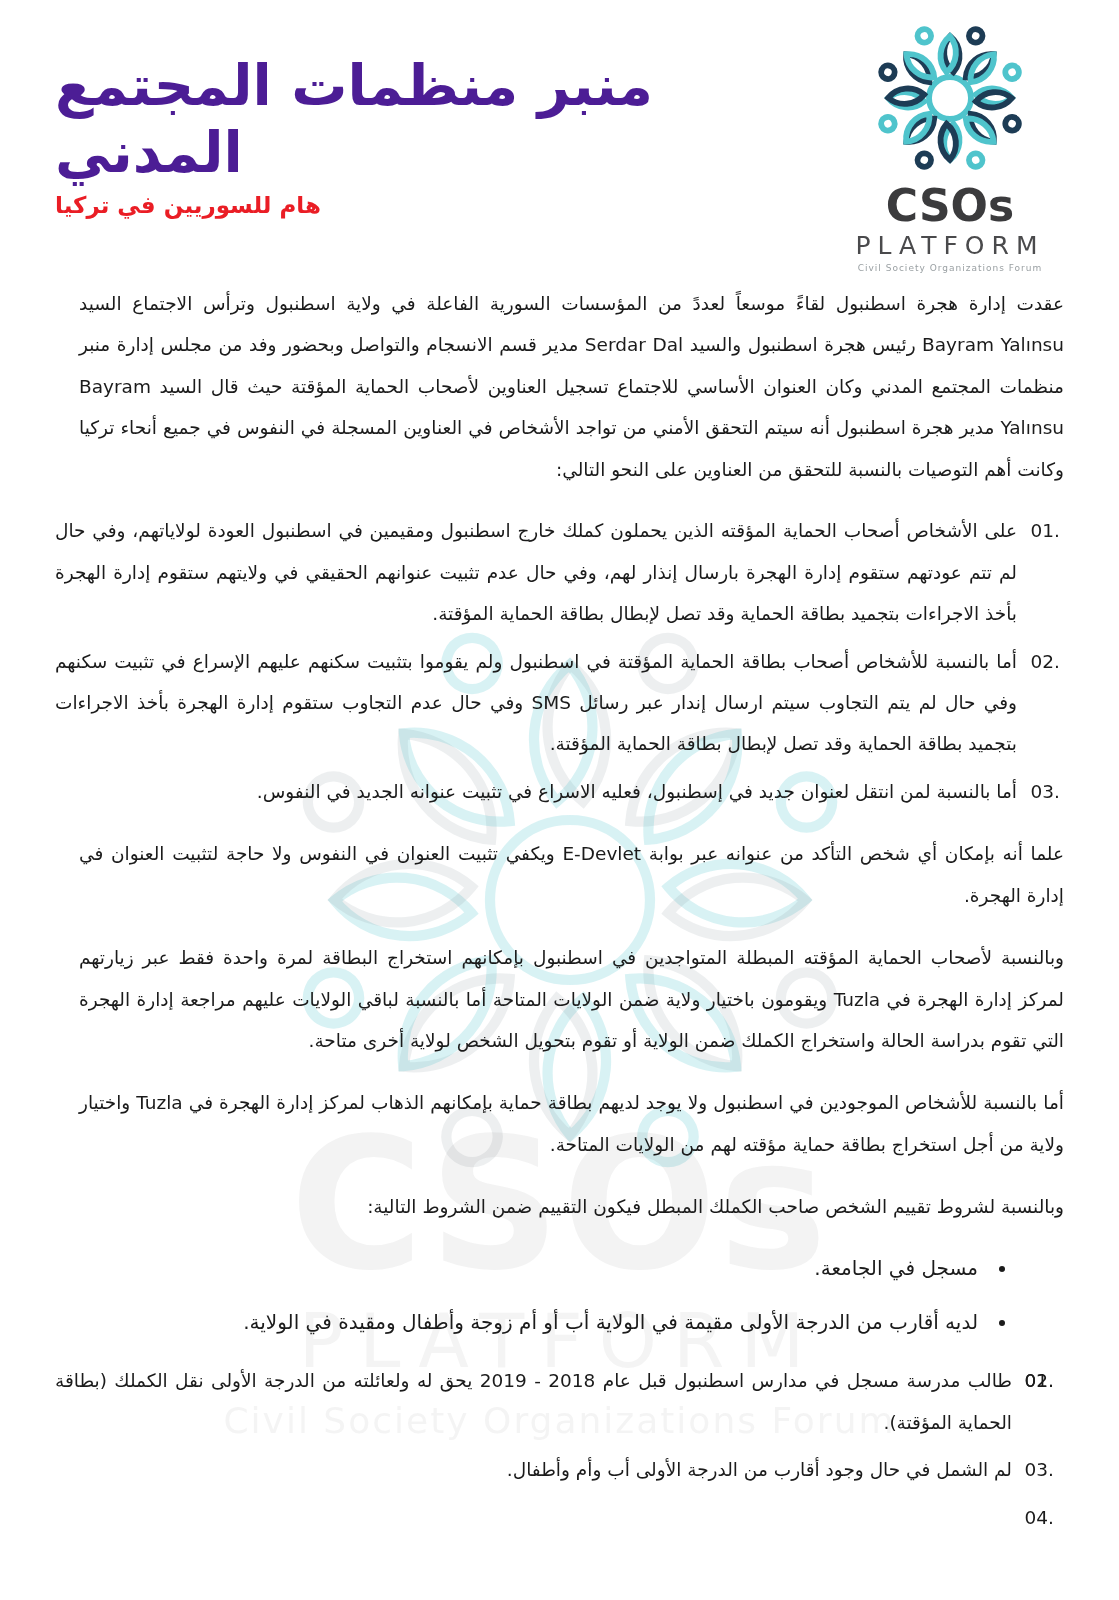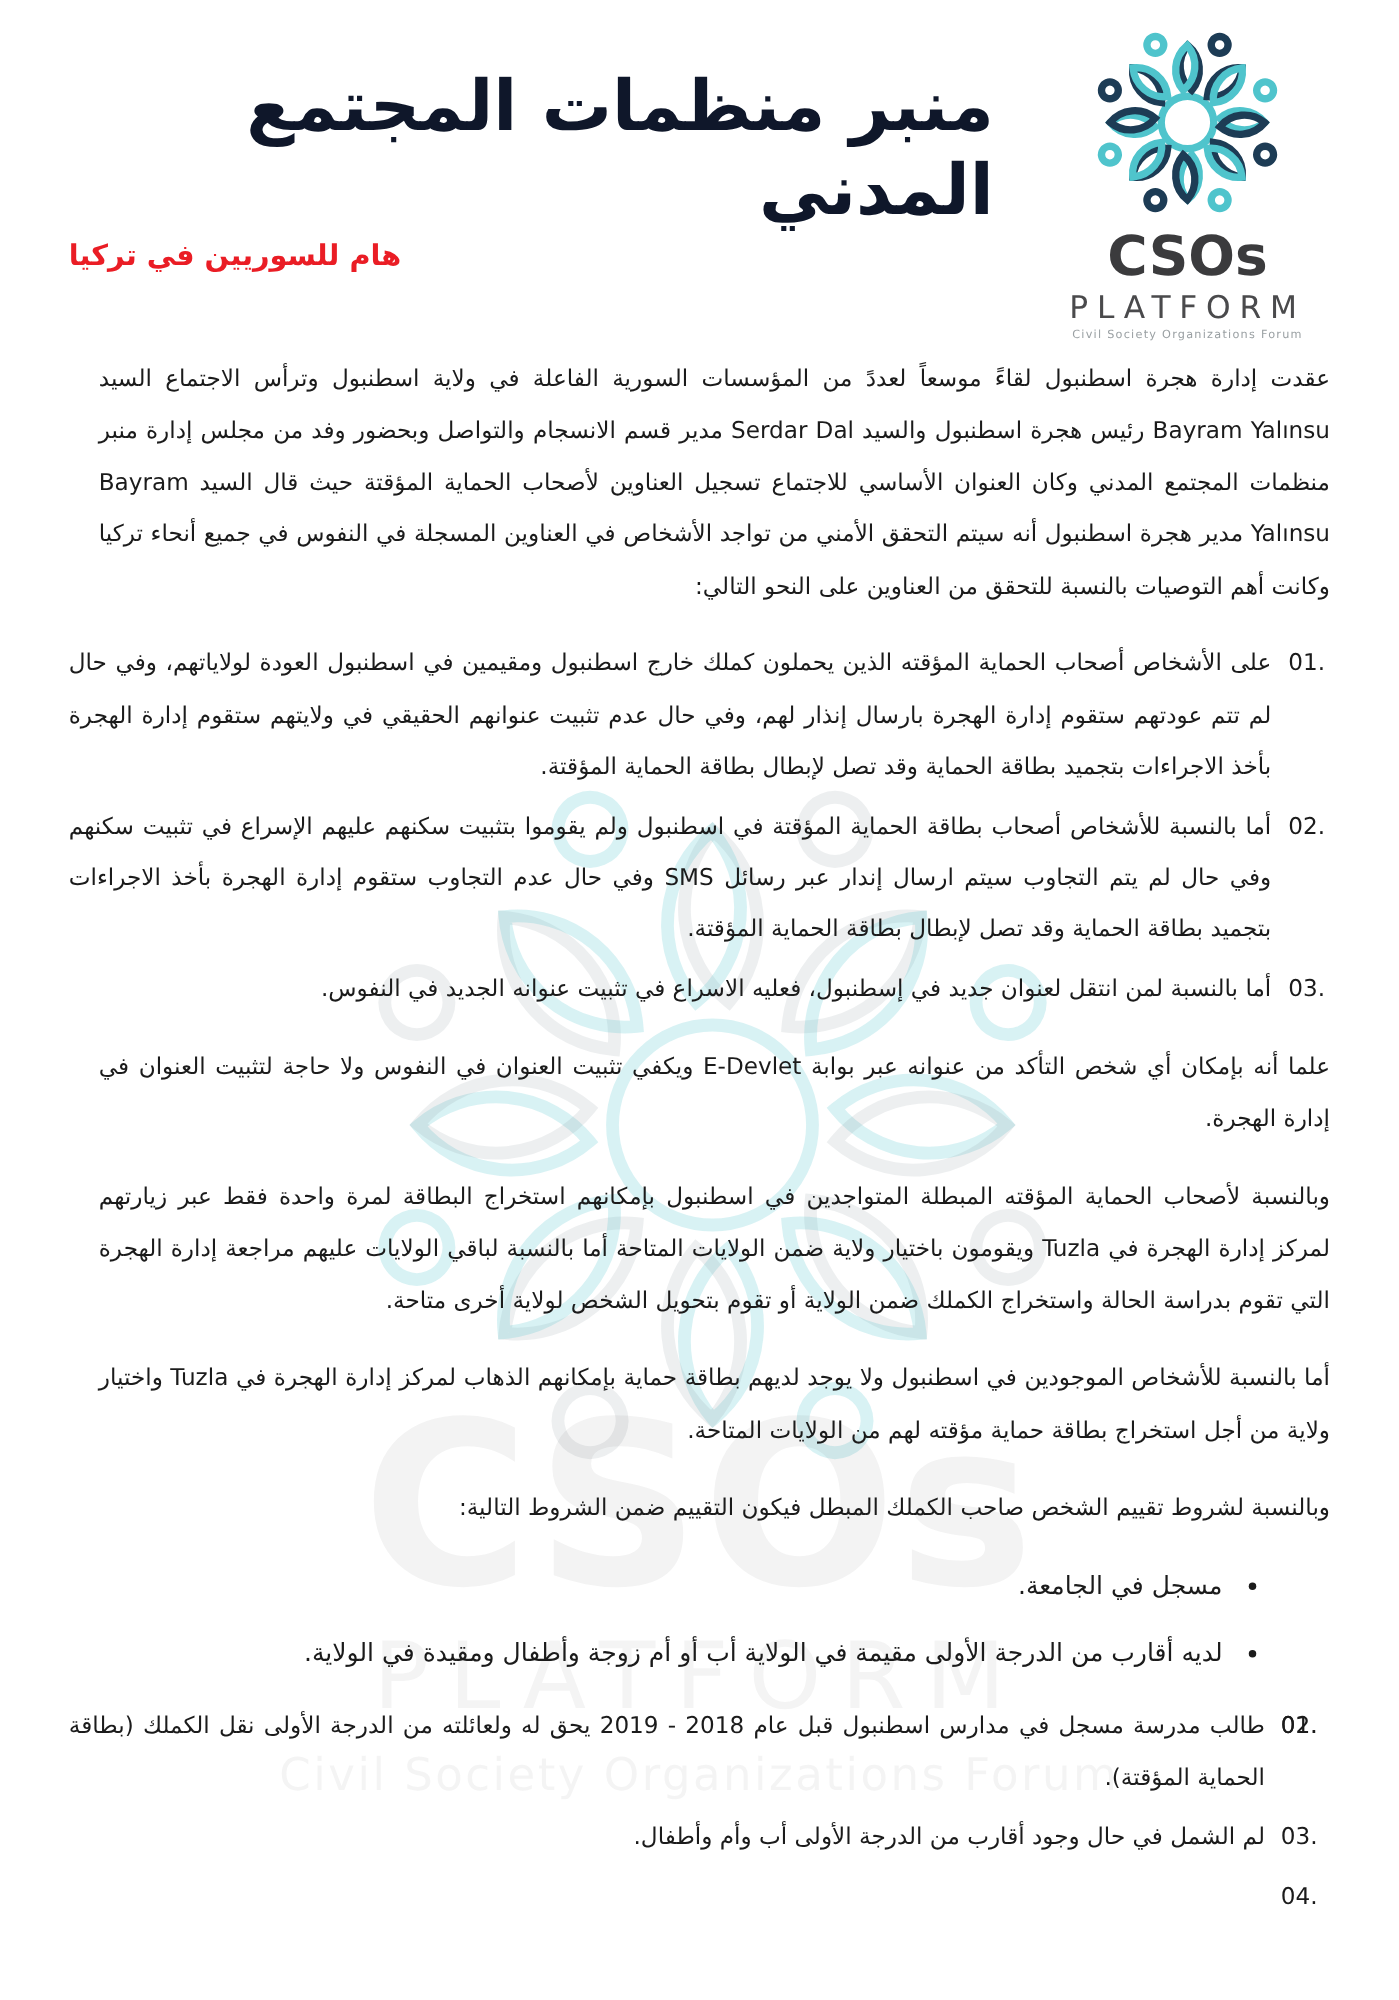--- a/index.html
+++ b/index.html
@@ -25,21 +25,21 @@
   .wm-platform { top:1298px; font-size:74px; color:rgba(40,40,40,0.05); letter-spacing:16px; }
   .wm-forum { top:1400px; font-size:36px; color:rgba(60,70,75,0.06); letter-spacing:2px; }
 
   
   .content { position:relative; z-index:1; padding:0 55px; direction:rtl; }
 
   
   .header { position:relative; height:262px; }
   .title {
     position:absolute; left:0; top:52px; width:740px;
-    text-align:right; color:#0f172a; font-size:56px; font-weight:bold; line-height:1.2;
+    text-align:left; color:#4c1d95; font-size:56px; font-weight:bold; line-height:1.2;
   }
   .subtitle {
     position:absolute; left:0; top:192px; width:900px;
     text-align:left; color:#ea1d25; font-size:23px; font-weight:bold;
   }
   .logo { position:absolute; left:775px; top:14px; width:240px; text-align:center; direction:ltr; }
   .logo-mark { display:block; margin:0 auto; width:168px; height:168px; }
   .logo-mark circle, .logo-mark path { fill:none; stroke-width:7; stroke-linecap:round; }
   .logo-mark .c1 { stroke:#4fc4cc; }
   .logo-mark .c2 { stroke:#1d3c55; }

